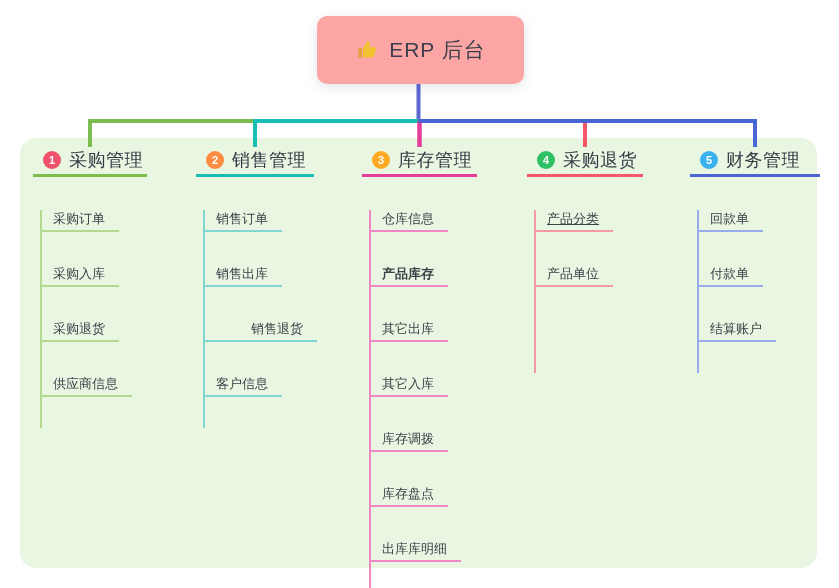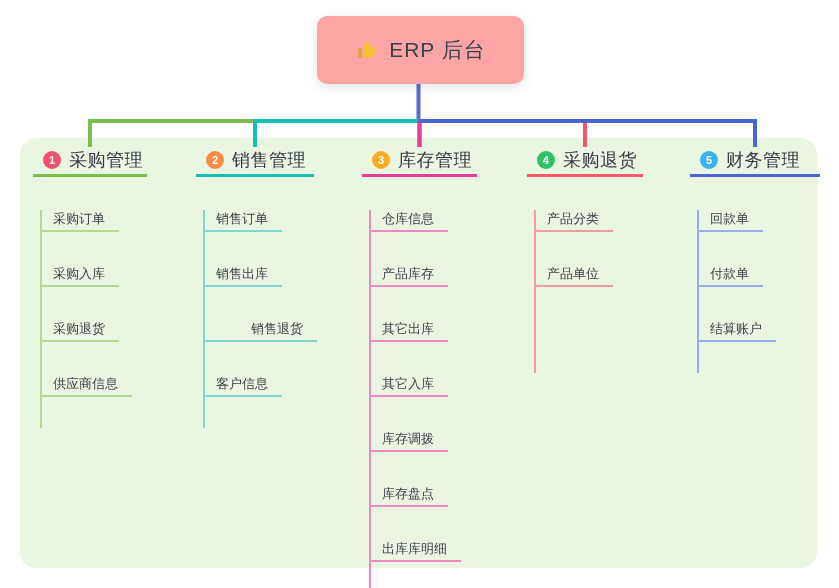--- a/index.html
+++ b/index.html
@@ -155,36 +155,36 @@
         </div>
       </div>
       <div class="branch" style="left: 362px; top: 146px;">
         <div class="branch-header" style="width: 115px; border-bottom: 3px solid rgb(229, 61, 154);">
           <span class="badge" style="background: rgb(255, 170, 34);">3</span>
           <span class="branch-label">库存管理</span>
         </div>
         <div class="children">
           <div class="vline" style="background: rgb(239, 135, 195); height: 383px;"></div>
           <div class="child" style="border-bottom: 2px solid rgb(239, 135, 195);">仓库信息</div>
-          <div class="child" style="border-bottom: 2px solid rgb(239, 135, 195);">产品库存</div>
+          <div class="child" style="border-bottom: 2px solid rgb(239, 135, 195); font-weight: bold;">产品库存</div>
           <div class="child" style="border-bottom: 2px solid rgb(239, 135, 195);">其它出库</div>
           <div class="child" style="border-bottom: 2px solid rgb(239, 135, 195);">其它入库</div>
           <div class="child" style="border-bottom: 2px solid rgb(239, 135, 195);">库存调拨</div>
           <div class="child" style="border-bottom: 2px solid rgb(239, 135, 195);">库存盘点</div>
           <div class="child" style="border-bottom: 2px solid rgb(239, 135, 195);">出库库明细</div>
         </div>
       </div>
       <div class="branch" style="left: 527px; top: 146px;">
         <div class="branch-header" style="width: 116px; border-bottom: 3px solid rgb(244, 86, 106);">
           <span class="badge" style="background: rgb(47, 191, 100);">4</span>
           <span class="branch-label">采购退货</span>
         </div>
         <div class="children">
           <div class="vline" style="background: rgb(245, 154, 162); height: 163px;"></div>
-          <div class="child" style="border-bottom: 2px solid rgb(245, 154, 162);">产品分类</div>
+          <div class="child" style="border-bottom: 2px solid rgb(245, 154, 162); text-decoration: underline;">产品分类</div>
           <div class="child" style="border-bottom: 2px solid rgb(245, 154, 162);">产品单位</div>
         </div>
       </div>
       <div class="branch" style="left: 690px; top: 146px;">
         <div class="branch-header" style="width: 130px; border-bottom: 3px solid rgb(74, 102, 213);">
           <span class="badge" style="background: rgb(56, 177, 237);">5</span>
           <span class="branch-label">财务管理</span>
         </div>
         <div class="children">
           <div class="vline" style="background: rgb(151, 172, 236); height: 163px;"></div>

